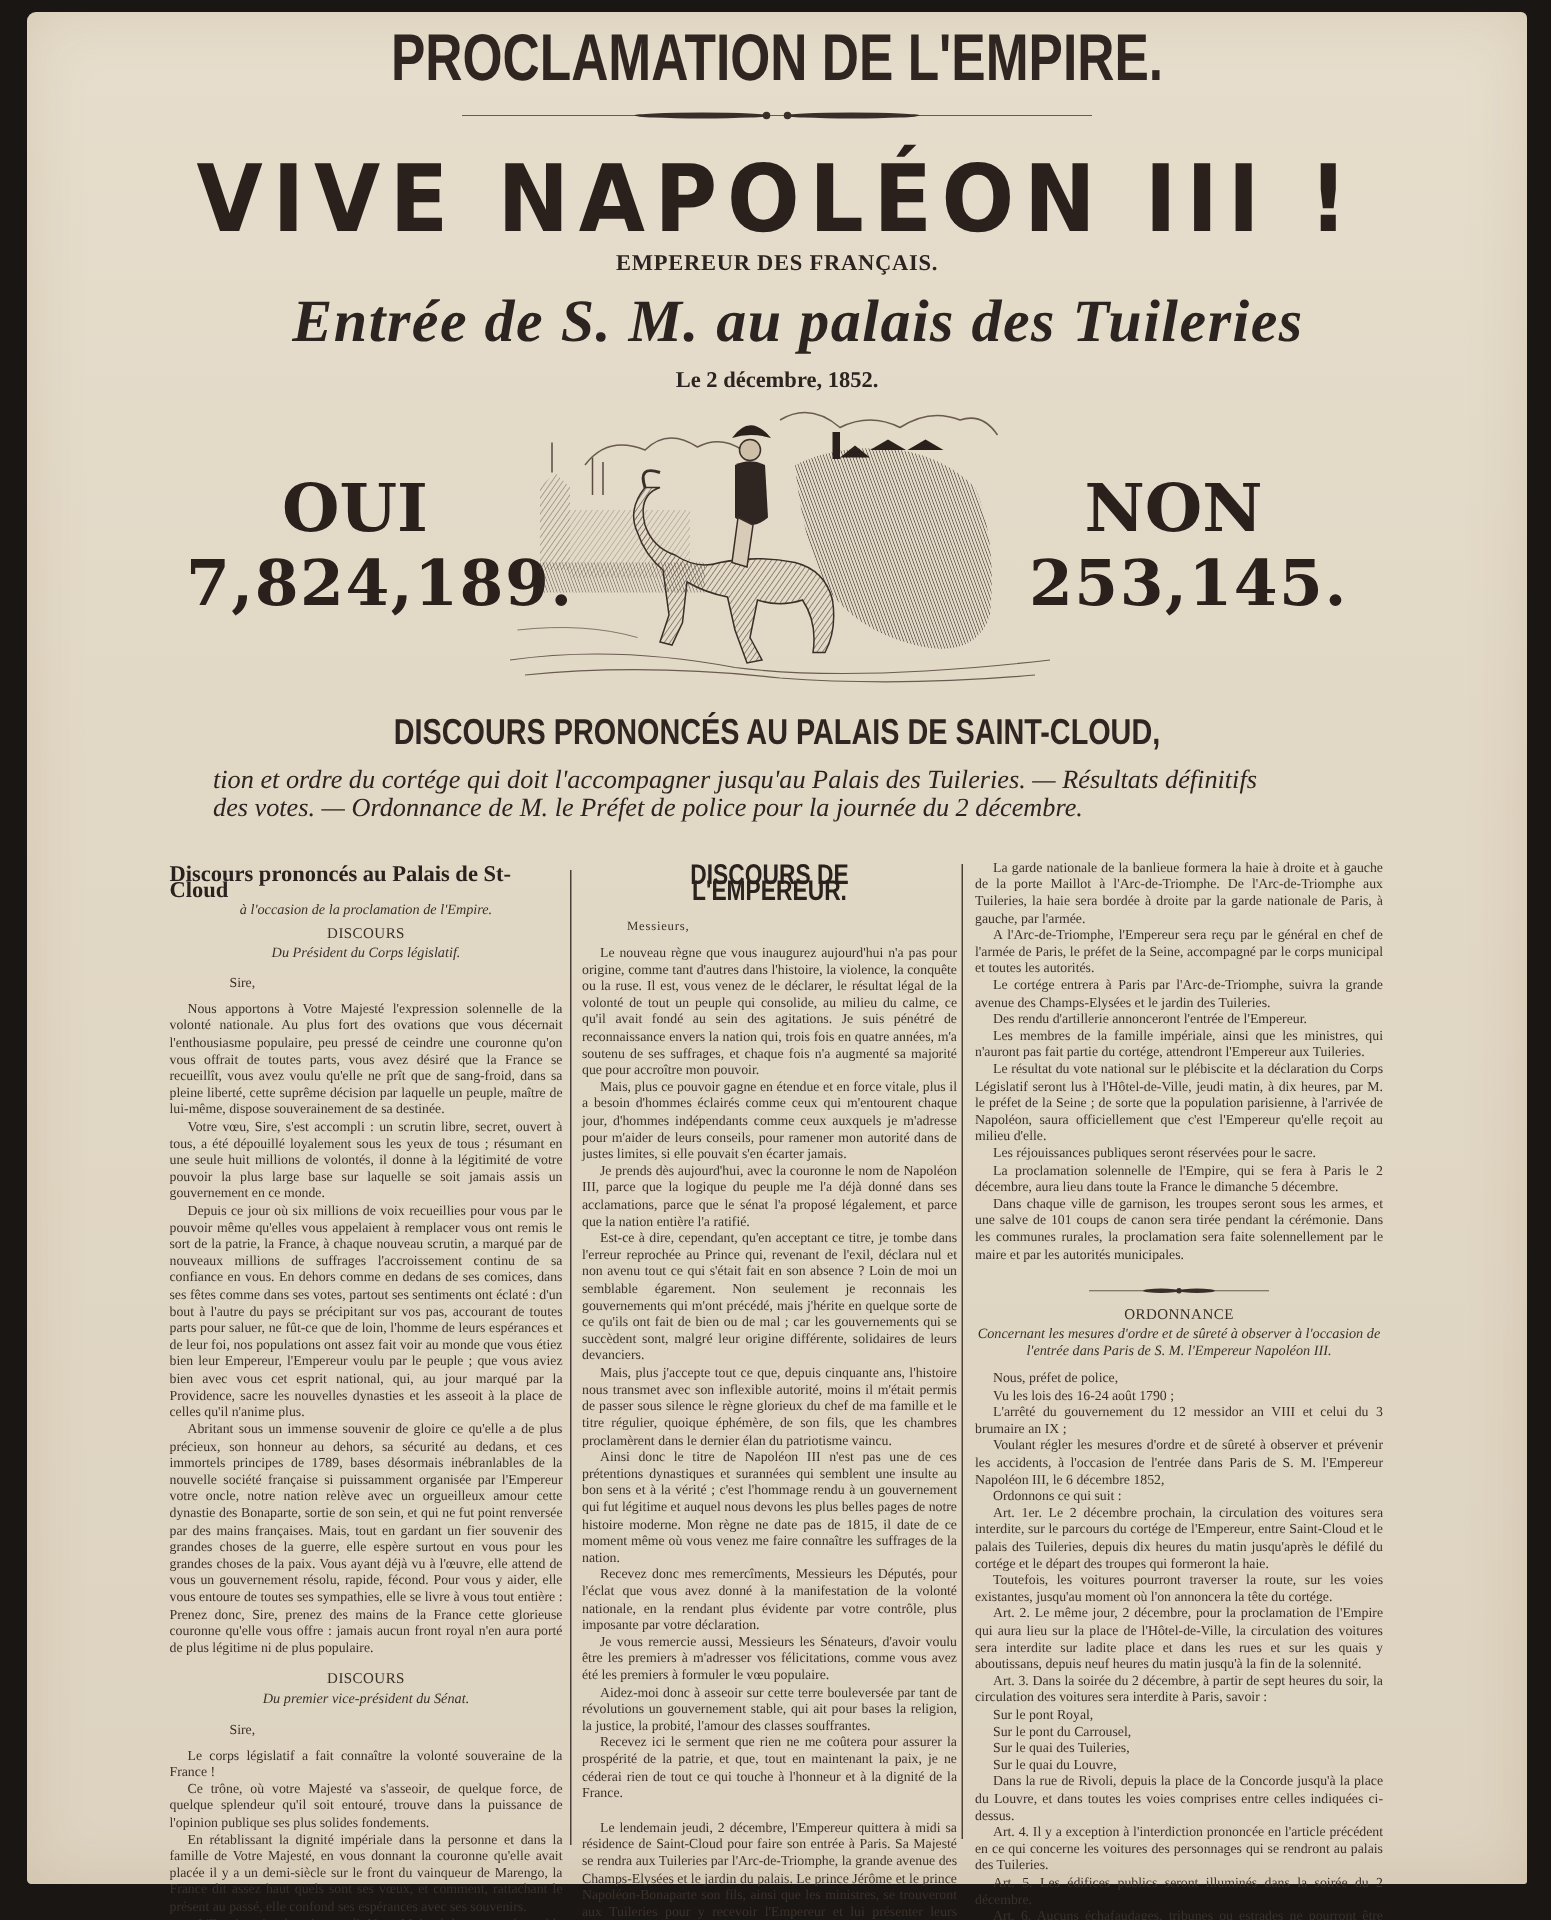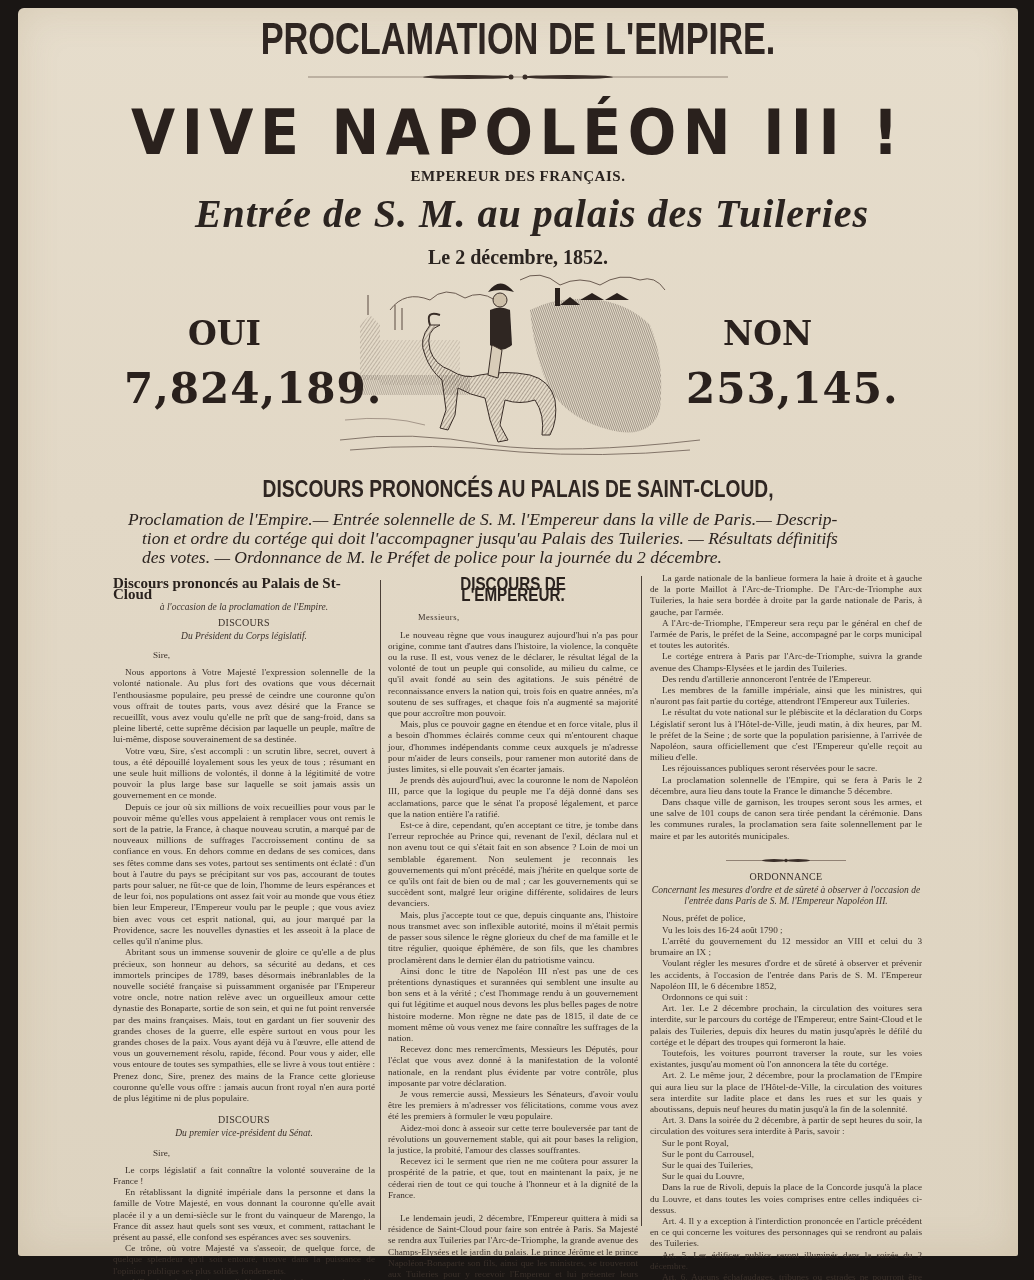--- a/index.html
+++ b/index.html
@@ -30,25 +30,25 @@
       letter-spacing: 7px; transform: scaleX(0.92); color: #2a211d;
     }
     .t-empereur {
       left: 0; width: 1000px; top: 160px;
       font-weight: bold; font-size: 15px; letter-spacing: 0.5px;
     }
     .t-entree {
       left: 0; width: 1028px; top: 182px;
       font-style: italic; font-weight: bold; font-size: 40px; letter-spacing: 1px;
     }
-    .t-date { left: 0; width: 1000px; top: 238px; font-weight: bold; font-size: 20px; }
+    .t-date { left: 0; width: 1000px; top: 238px; font-weight: bold; font-size: 15px; }
     .vote-label, .vote-num {
       font-family: "DejaVu Serif", serif; font-weight: bold; color: #2a211d;
     }
-    .vote-label { font-size: 33px; }
+    .vote-label { font-size: 44px; }
     .vote-num { font-size: 42px; letter-spacing: 1px; text-align: right; }
     .oui-label { left: 170px; top: 306px; }
     .oui-num { left: 106px; top: 356px; }
     .non-label { left: 705px; top: 306px; }
     .non-num { left: 668px; top: 356px; }
     .engraving { left: 312px; top: 262px; width: 380px; height: 190px; }
     .t-discours-saint {
       left: 0; width: 1000px; top: 467px;
       font-family: "Liberation Sans", sans-serif; font-weight: bold; font-size: 24px;
       transform: scaleX(0.8); color: #2f2622;
@@ -141,21 +141,20 @@
     <path d="M158 22 Q170 5 184 22 Q170 18 158 22 Z" fill="#2a211d"></path>
 
     <path d="M10 170 Q80 160 160 175 Q240 185 370 170" fill="none" stroke="#6a5a50" stroke-width="0.8"></path>
     <path d="M20 180 Q100 172 190 182 Q270 188 360 180" fill="none" stroke="#6a5a50" stroke-width="0.8"></path>
     <path d="M15 150 Q60 145 95 155" fill="none" stroke="#7a6a60" stroke-width="0.6"></path>
   </svg>
 
   <div class="abs center t-discours-saint">DISCOURS PRONONCÉS AU PALAIS DE SAINT-CLOUD,</div>
 
   <div class="abs t-subtitle">
-    <span class="indent" style="padding-left:0">Proclamation de l'Empire.— Entrée solennelle de S. M. l'Empereur dans la ville de Paris.— Descrip-</span>
     <span class="indent">tion et ordre du cortége qui doit l'accompagner jusqu'au Palais des Tuileries. — Résultats définitifs</span>
     <span class="indent">des votes. — Ordonnance de M. le Préfet de police pour la journée du 2 décembre.</span>
   </div>
 
   <div class="abs sep sep1"></div>
   <div class="abs sep sep2"></div>
 
   <div class="abs col col-left">
     <div class="col-h1">Discours prononcés au Palais de St-Cloud</div>
     <div class="col-it">à l'occasion de la proclamation de l'Empire.</div>
@@ -163,22 +162,22 @@
     <div class="col-it">Du Président du Corps législatif.</div>
     <p class="sire">Sire,</p>
     <p>Nous apportons à Votre Majesté l'expression solennelle de la volonté nationale. Au plus fort des ovations que vous décernait l'enthousiasme populaire, peu pressé de ceindre une couronne qu'on vous offrait de toutes parts, vous avez désiré que la France se recueillît, vous avez voulu qu'elle ne prît que de sang-froid, dans sa pleine liberté, cette suprême décision par laquelle un peuple, maître de lui-même, dispose souverainement de sa destinée.</p>
     <p>Votre vœu, Sire, s'est accompli : un scrutin libre, secret, ouvert à tous, a été dépouillé loyalement sous les yeux de tous ; résumant en une seule huit millions de volontés, il donne à la légitimité de votre pouvoir la plus large base sur laquelle se soit jamais assis un gouvernement en ce monde.</p>
     <p>Depuis ce jour où six millions de voix recueillies pour vous par le pouvoir même qu'elles vous appelaient à remplacer vous ont remis le sort de la patrie, la France, à chaque nouveau scrutin, a marqué par de nouveaux millions de suffrages l'accroissement continu de sa confiance en vous. En dehors comme en dedans de ses comices, dans ses fêtes comme dans ses votes, partout ses sentiments ont éclaté : d'un bout à l'autre du pays se précipitant sur vos pas, accourant de toutes parts pour saluer, ne fût-ce que de loin, l'homme de leurs espérances et de leur foi, nos populations ont assez fait voir au monde que vous étiez bien leur Empereur, l'Empereur voulu par le peuple ; que vous aviez bien avec vous cet esprit national, qui, au jour marqué par la Providence, sacre les nouvelles dynasties et les asseoit à la place de celles qu'il n'anime plus.</p>
     <p>Abritant sous un immense souvenir de gloire ce qu'elle a de plus précieux, son honneur au dehors, sa sécurité au dedans, et ces immortels principes de 1789, bases désormais inébranlables de la nouvelle société française si puissamment organisée par l'Empereur votre oncle, notre nation relève avec un orgueilleux amour cette dynastie des Bonaparte, sortie de son sein, et qui ne fut point renversée par des mains françaises. Mais, tout en gardant un fier souvenir des grandes choses de la guerre, elle espère surtout en vous pour les grandes choses de la paix. Vous ayant déjà vu à l'œuvre, elle attend de vous un gouvernement résolu, rapide, fécond. Pour vous y aider, elle vous entoure de toutes ses sympathies, elle se livre à vous tout entière : Prenez donc, Sire, prenez des mains de la France cette glorieuse couronne qu'elle vous offre : jamais aucun front royal n'en aura porté de plus légitime ni de plus populaire.</p>
     <div class="col-sub" style="margin-top:10px">DISCOURS</div>
     <div class="col-it">Du premier vice-président du Sénat.</div>
     <p class="sire">Sire,</p>
     <p>Le corps législatif a fait connaître la volonté souveraine de la France !</p>
+    <p>Ce trône, où votre Majesté va s'asseoir, de quelque force, de quelque splendeur qu'il soit entouré, trouve dans la puissance de l'opinion publique ses plus solides fondements.</p>
     <p>En rétablissant la dignité impériale dans la personne et dans la famille de Votre Majesté, en vous donnant la couronne qu'elle avait placée il y a un demi-siècle sur le front du vainqueur de Marengo, la France dit assez haut quels sont ses vœux, et comment, rattachant le présent au passé, elle confond ses espérances avec ses souvenirs.</p>
-    <p>Ce trône, où votre Majesté va s'asseoir, de quelque force, de quelque splendeur qu'il soit entouré, trouve dans la puissance de l'opinion publique ses plus solides fondements.</p>
     <p>« L'Empire, c'est la paix, » a dit Votre Majesté dans une mémorable circonstance. La voix du pays ajoute : l'Empire, c'est le maintien des rapports internationaux dans toute la dignité d'une réciprocité amicale ; c'est la Religion honorée comme elle mérite de l'être ; c'est la condition des classes laborieuses et souffrantes devenue l'objet d'une constante sollicitude ; c'est la discipline dans l'armée, et, au cœur de chaque soldat, le sentiment ardent de l'honneur et de l'indépendance nationale ; c'est le commerce et l'industrie développant et fécondant la prospérité publique ; enfin, c'est l'apaisement des partis, c'est une large et libre place faite à toutes les capacités et à toutes les intelligences, auxquelles on demandera seulement où elles vont, et non plus d'où elles viennent.</p>
 
   </div>
 
   <div class="abs col col-mid">
     <div class="col-h1b">DISCOURS DE L'EMPEREUR.</div>
     <p class="messieurs">Messieurs,</p>
     <p>Le nouveau règne que vous inaugurez aujourd'hui n'a pas pour origine, comme tant d'autres dans l'histoire, la violence, la conquête ou la ruse. Il est, vous venez de le déclarer, le résultat légal de la volonté de tout un peuple qui consolide, au milieu du calme, ce qu'il avait fondé au sein des agitations. Je suis pénétré de reconnaissance envers la nation qui, trois fois en quatre années, m'a soutenu de ses suffrages, et chaque fois n'a augmenté sa majorité que pour accroître mon pouvoir.</p>
     <p>Mais, plus ce pouvoir gagne en étendue et en force vitale, plus il a besoin d'hommes éclairés comme ceux qui m'entourent chaque jour, d'hommes indépendants comme ceux auxquels je m'adresse pour m'aider de leurs conseils, pour ramener mon autorité dans de justes limites, si elle pouvait s'en écarter jamais.</p>
     <p>Je prends dès aujourd'hui, avec la couronne le nom de Napoléon III, parce que la logique du peuple me l'a déjà donné dans ses acclamations, parce que le sénat l'a proposé légalement, et parce que la nation entière l'a ratifié.</p>

